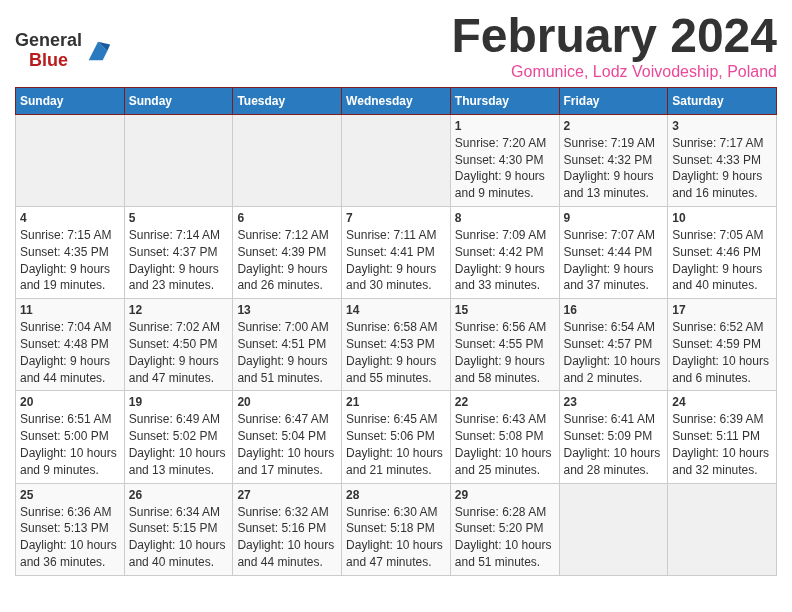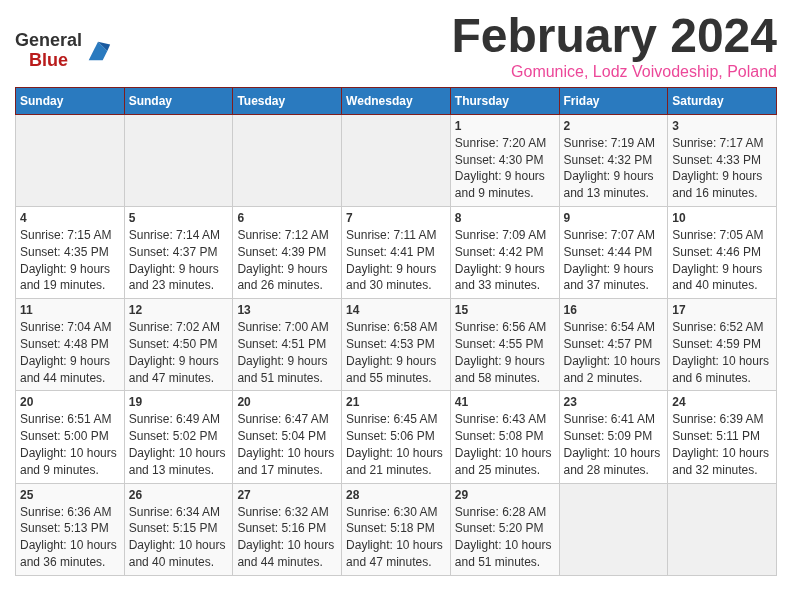--- a/index.html
+++ b/index.html
@@ -211,21 +211,21 @@
         </td>
         <td>
           <div class="day-number">20</div>
           <div class="day-info">Sunrise: 6:47 AM<br>Sunset: 5:04 PM<br>Daylight: 10 hours<br>and 17 minutes.</div>
         </td>
         <td>
           <div class="day-number">21</div>
           <div class="day-info">Sunrise: 6:45 AM<br>Sunset: 5:06 PM<br>Daylight: 10 hours<br>and 21 minutes.</div>
         </td>
         <td>
-          <div class="day-number">41</div>
+          <div class="day-number">22</div>
           <div class="day-info">Sunrise: 6:43 AM<br>Sunset: 5:08 PM<br>Daylight: 10 hours<br>and 25 minutes.</div>
         </td>
         <td>
           <div class="day-number">23</div>
           <div class="day-info">Sunrise: 6:41 AM<br>Sunset: 5:09 PM<br>Daylight: 10 hours<br>and 28 minutes.</div>
         </td>
         <td>
           <div class="day-number">24</div>
           <div class="day-info">Sunrise: 6:39 AM<br>Sunset: 5:11 PM<br>Daylight: 10 hours<br>and 32 minutes.</div>
         </td>

